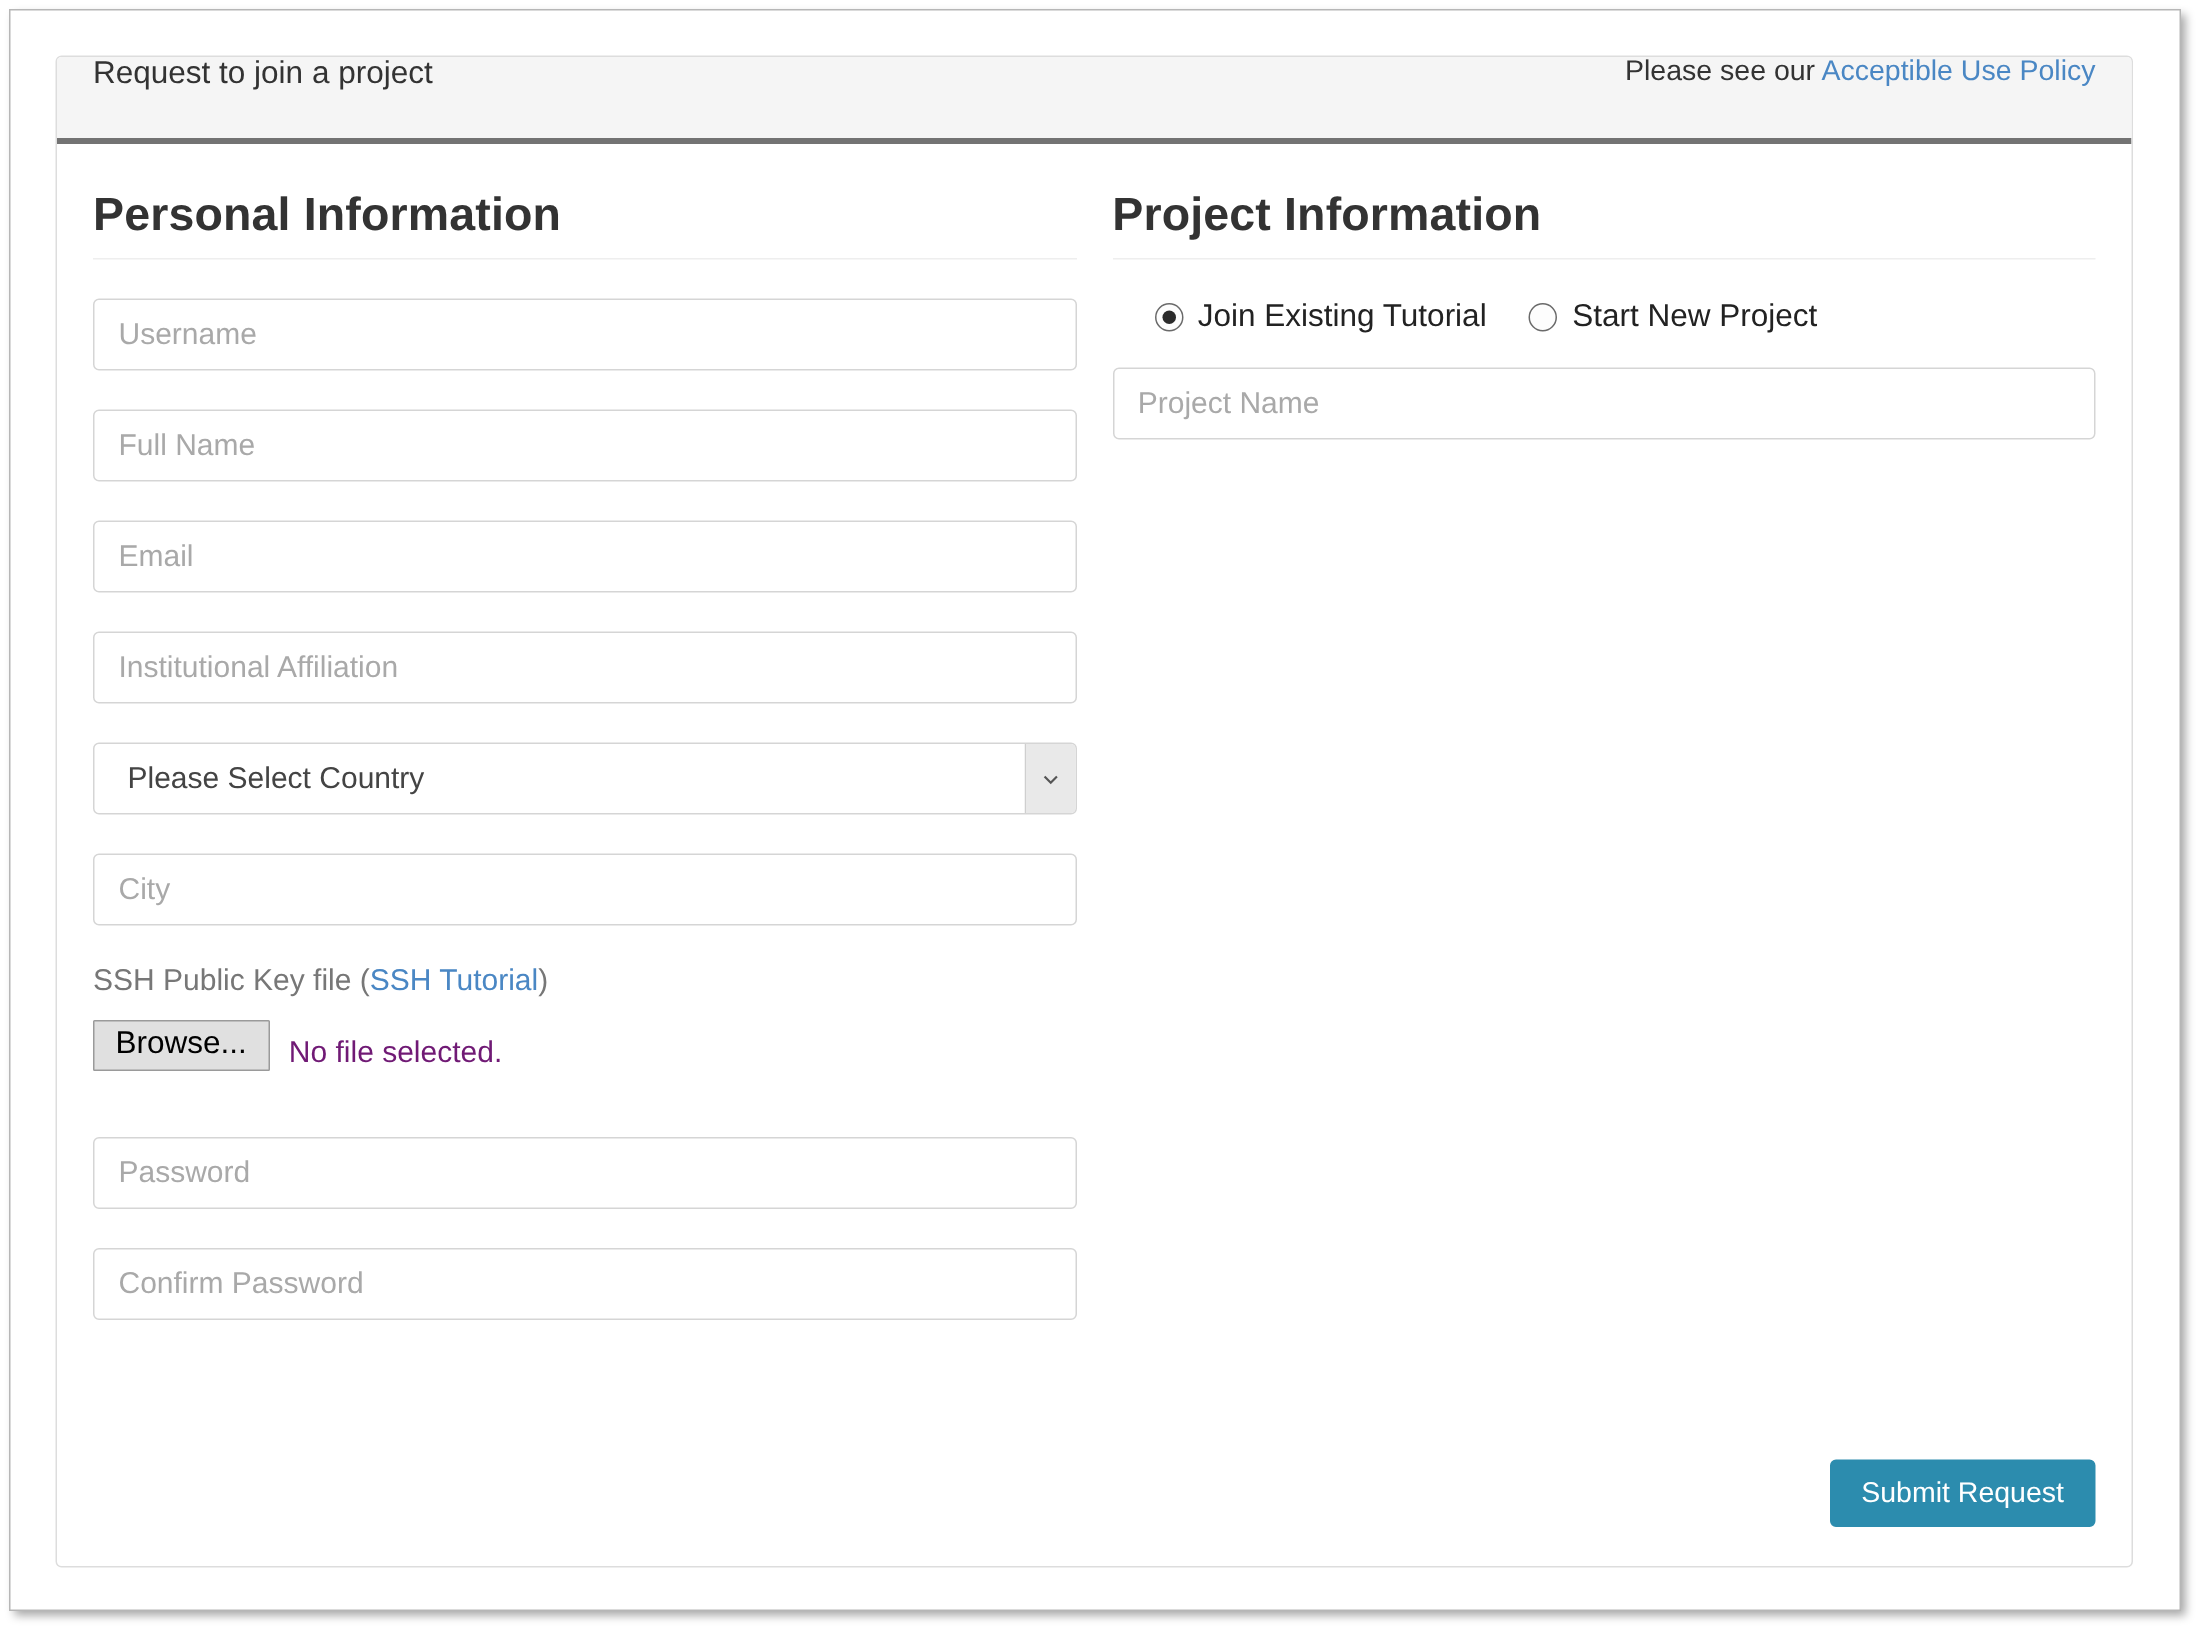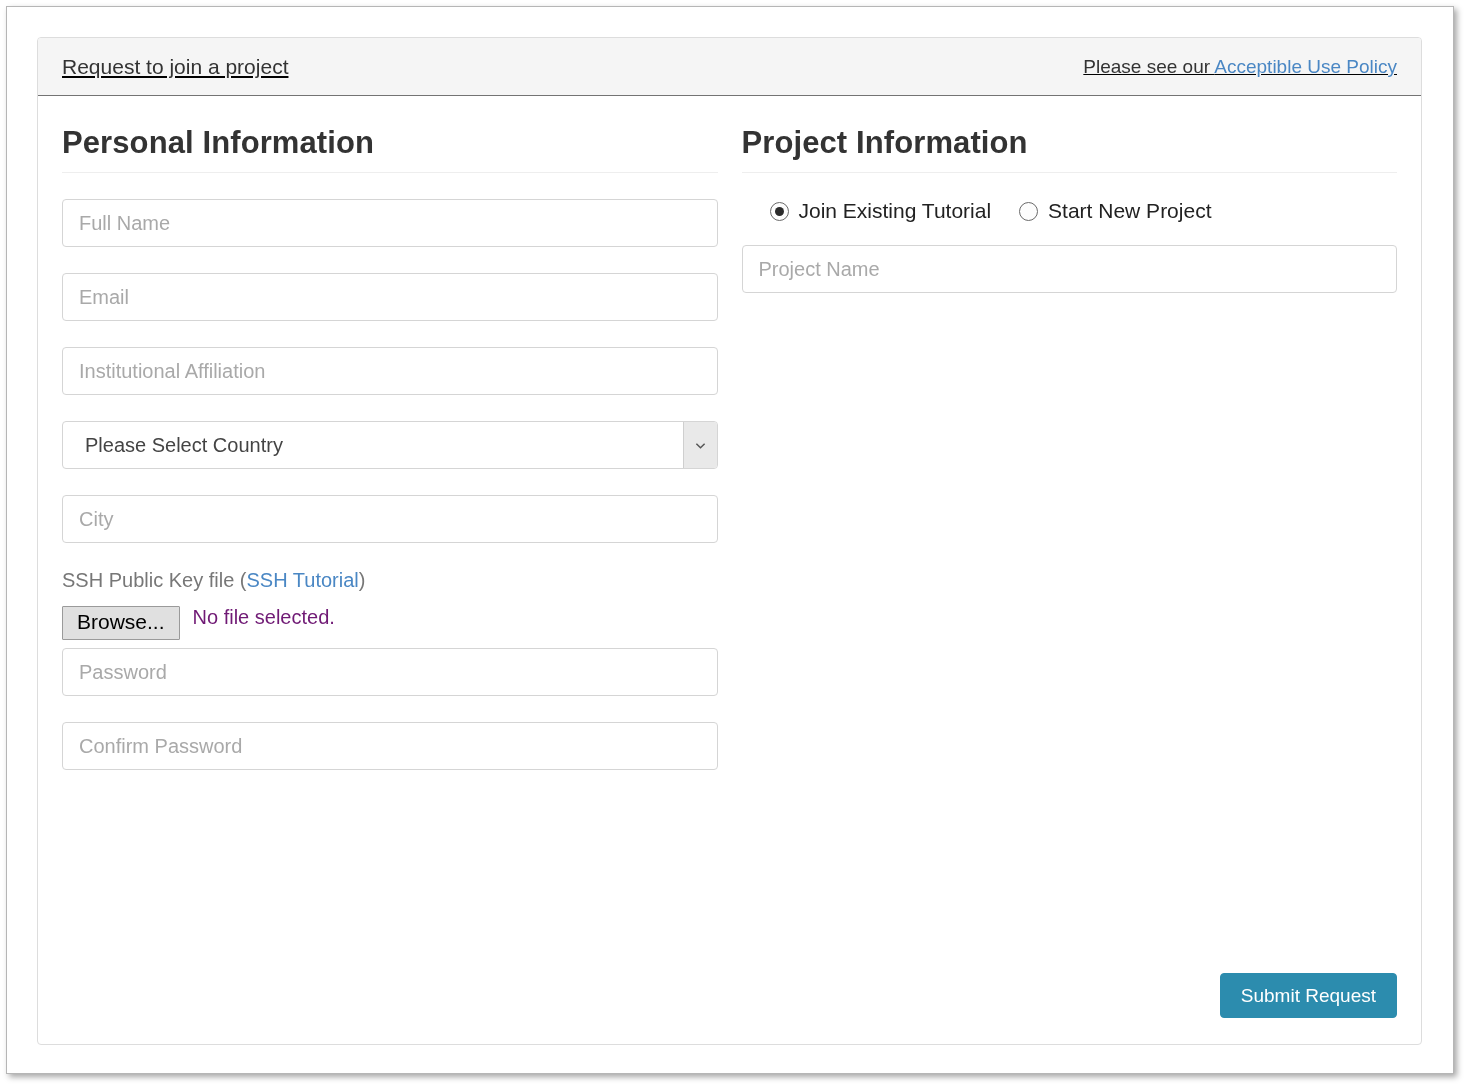--- a/index.html
+++ b/index.html
@@ -37,28 +37,27 @@
     height: 1008px;
     background: #ffffff;
     border: 1px solid #dddddd;
     border-radius: 4px;
     box-sizing: border-box;
   }
 
   .panel-heading {
     height: 58px;
     background: #f5f5f5;
-    border-bottom: 1px solid #737373;
+    border-bottom: 4px solid #737373;
     border-radius: 3px 3px 0 0;
     padding: 0 24px;
     display: flex;
-    align-items: center;
+    align-items: flex-start;
     justify-content: space-between;
     box-sizing: border-box;
-    text-decoration: underline;
   }
   .panel-title {
     font-size: 21px;
     color: #333333;
     line-height: 1;
   }
   .policy-note {
     font-size: 19px;
     color: #333333;
     line-height: 1;
@@ -154,22 +153,22 @@
 
   .file-label {
     font-size: 20px;
     color: #777777;
     margin: 4px 0 14px 0;
   }
   .file-label a { color: #4a87c4; text-decoration: none; }
 
   .file-row {
     display: flex;
-    align-items: flex-start;
-    margin-bottom: 8px;
+    align-items: flex-end;
+    margin-bottom: 44px;
   }
   .browse-btn {
     font-family: "Liberation Sans", sans-serif;
     font-size: 21px;
     color: #000000;
     background: #e0e0e0;
     border: 1px solid #9a9a9a;
     border-radius: 1px;
     padding: 3px 14px 5px 14px;
     line-height: 1.15;
@@ -247,20 +246,21 @@
       <div class="panel-title">Request to join a project</div>
       <div class="policy-note"><span>Please see our </span><a href="#">Acceptible Use Policy</a></div>
     </div>
 
     <div class="panel-body">
 
       <div class="col col-left">
         <h2 class="section-title">Personal Information</h2>
         <hr class="section-rule">
 
+        <input class="form-control field-gap" type="text" placeholder="Username" style="">
 
         <input class="form-control field-gap" type="text" placeholder="Full Name" style="">
 
         <input class="form-control field-gap" type="text" placeholder="Email" style="">
 
         <input class="form-control field-gap" type="text" placeholder="Institutional Affiliation" style="">
 
         <div class="select-wrap">
           <div class="select-box">
             <span class="select-value">Please Select Country</span>

